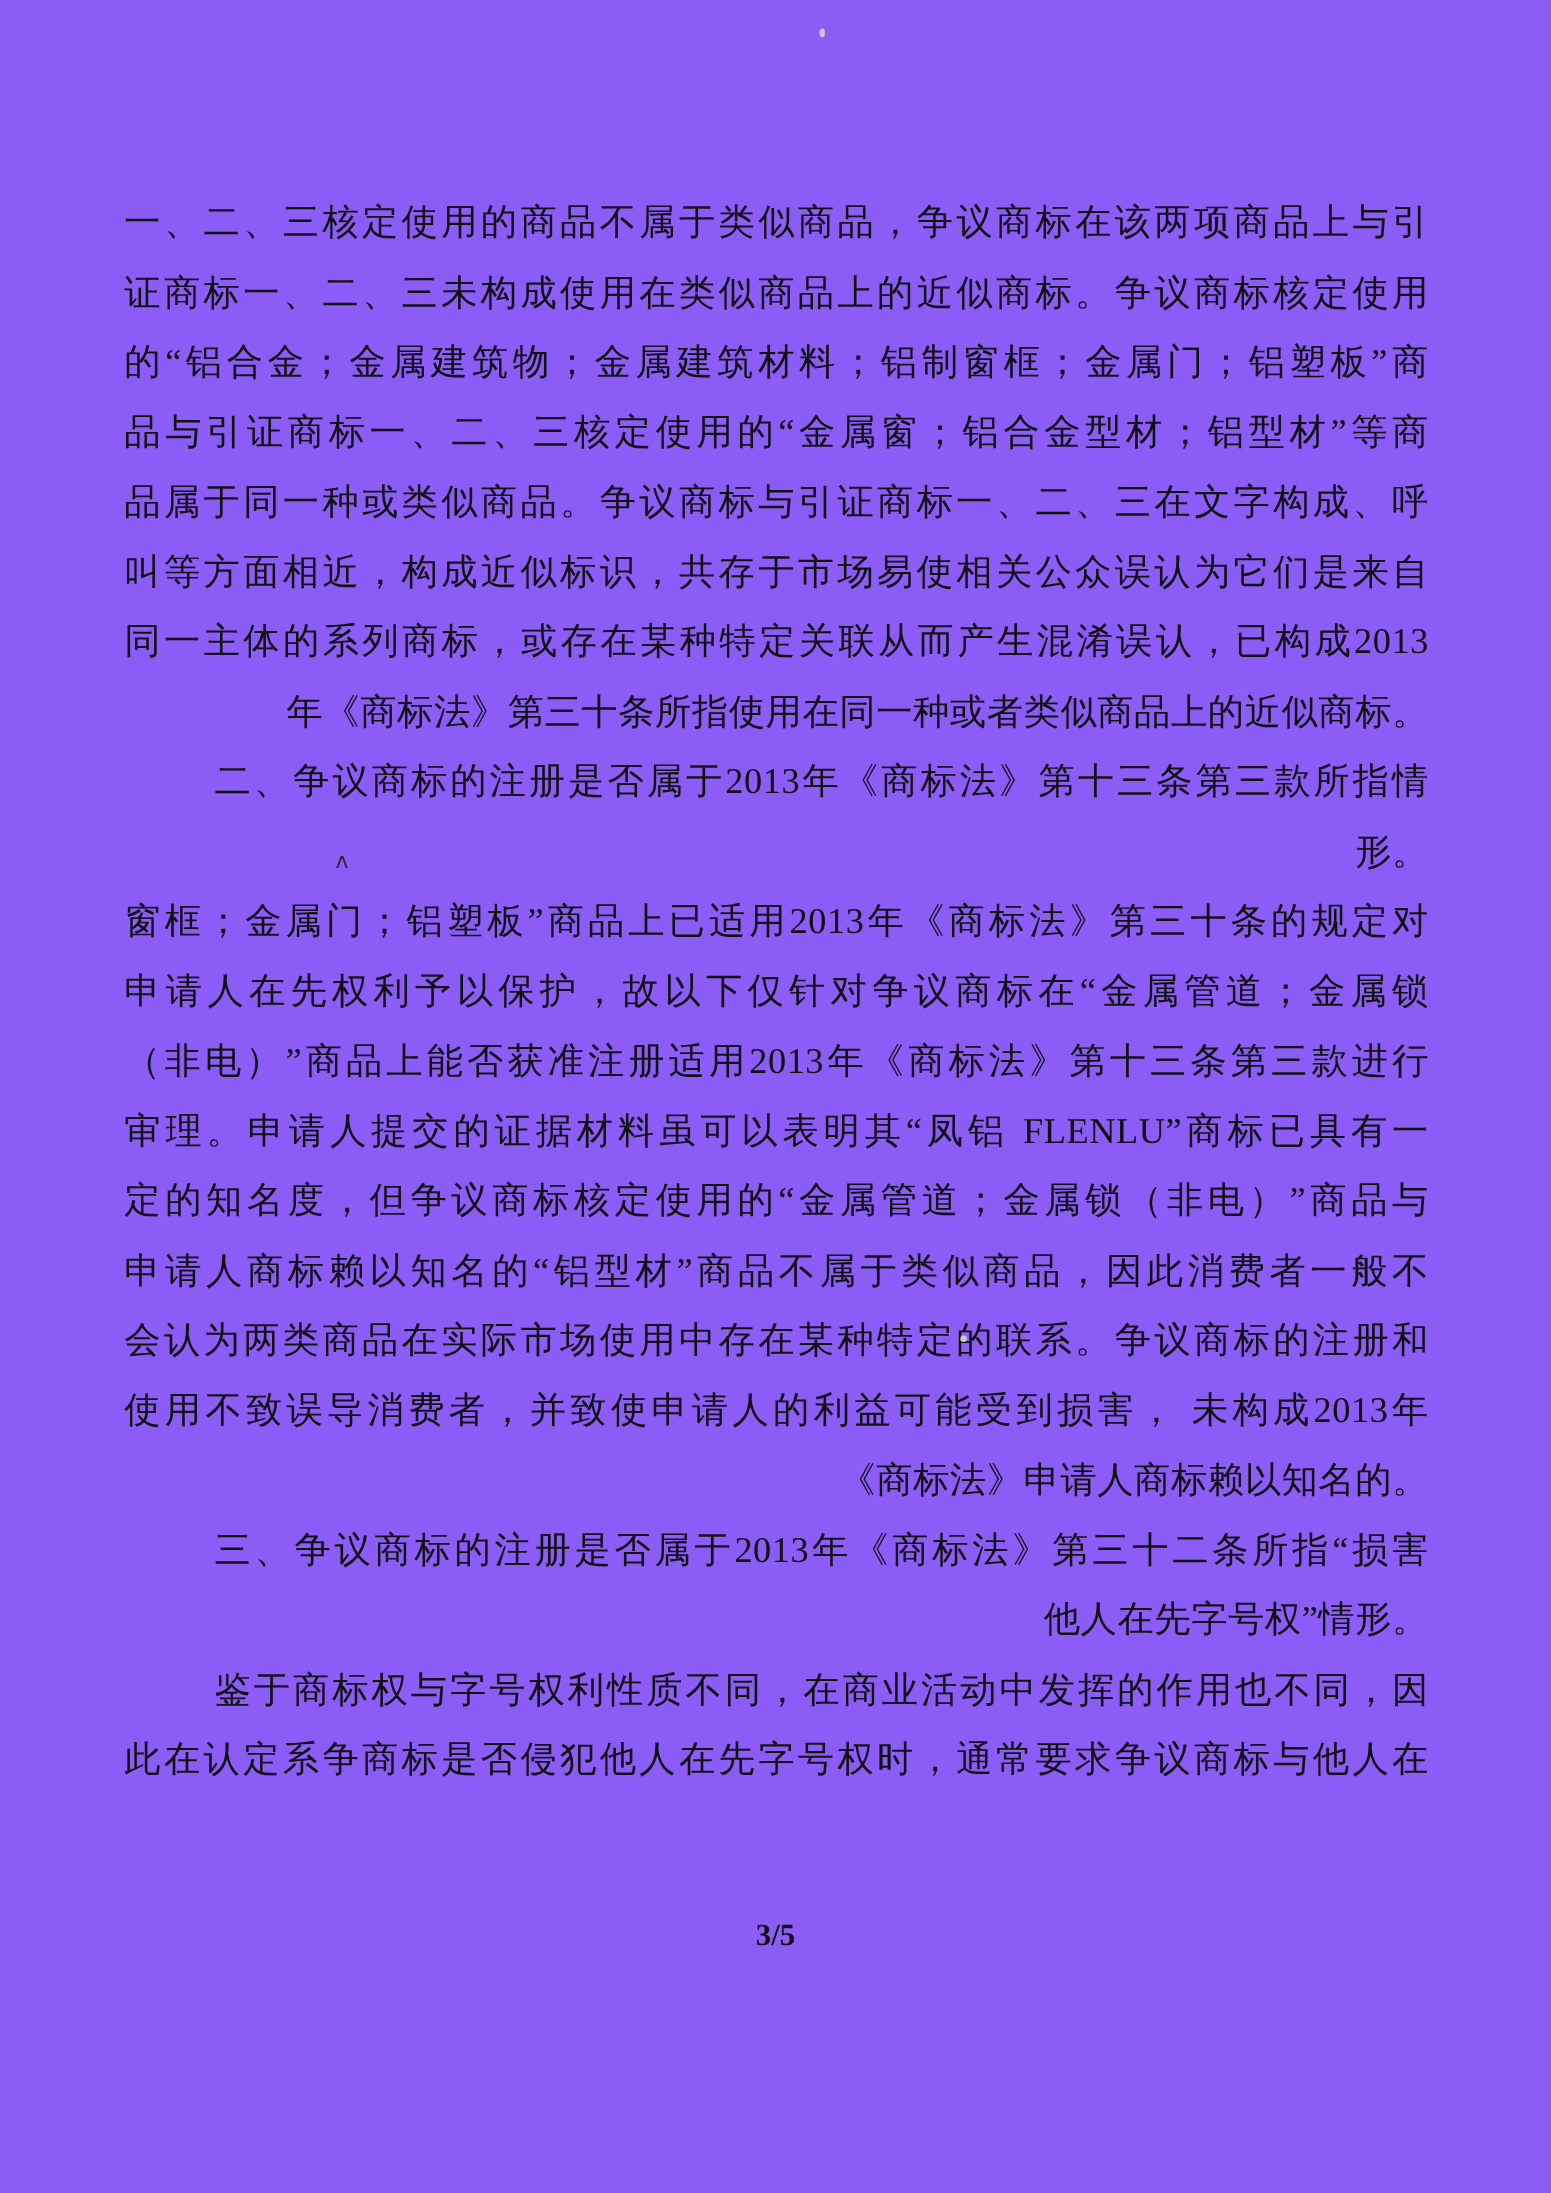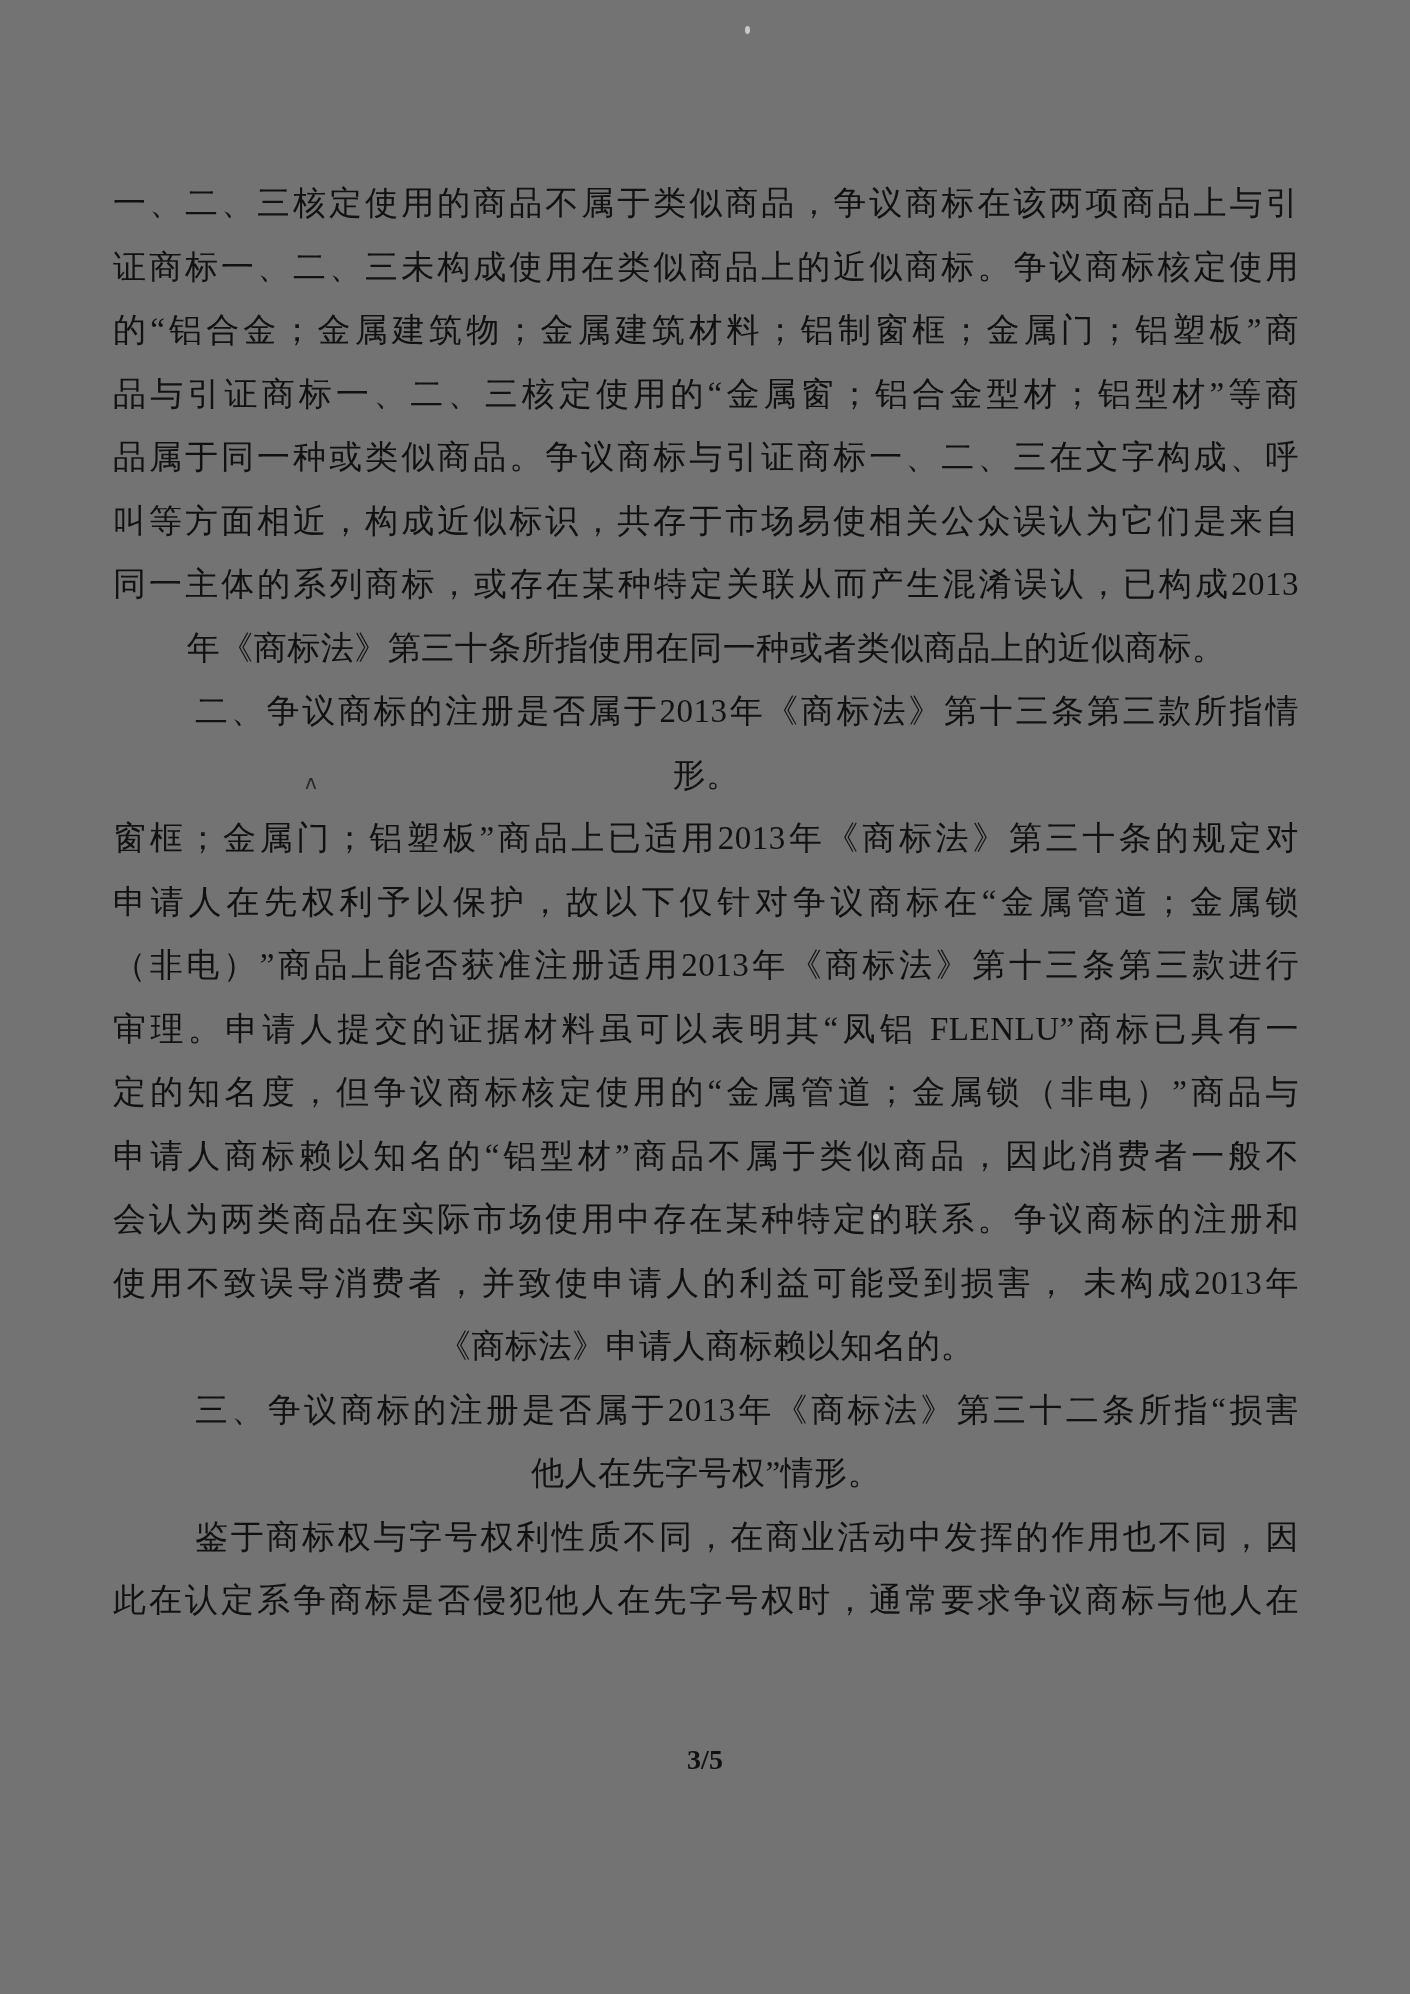--- a/index.html
+++ b/index.html
@@ -5,36 +5,36 @@
   html, body {
     margin: 0;
     padding: 0;
     background: #e8e8e8;
   }
   .page {
     position: relative;
     width: 1410px;
     height: 1994px;
     margin: 0 auto;
-    background: #737373;
+    background: #8b5cf6;
     overflow: hidden;
     font-family: "Liberation Serif", "DejaVu Serif", serif;
   }
   .text-block {
     position: absolute;
     left: 113px;
     top: 172px;
     width: 1186px;
   }
   .line {
     font-size: 33px;
     line-height: 63.5px;
     height: 63.5px;
     color: #111111;
-    text-align: center;
+    text-align: right;
     letter-spacing: 0.5px;
     white-space: pre-wrap;
   }
   .line.justify {
     text-align: justify;
     text-align-last: justify;
     text-justify: inter-character;
   }
   .line.indent {
     padding-left: 82px;

